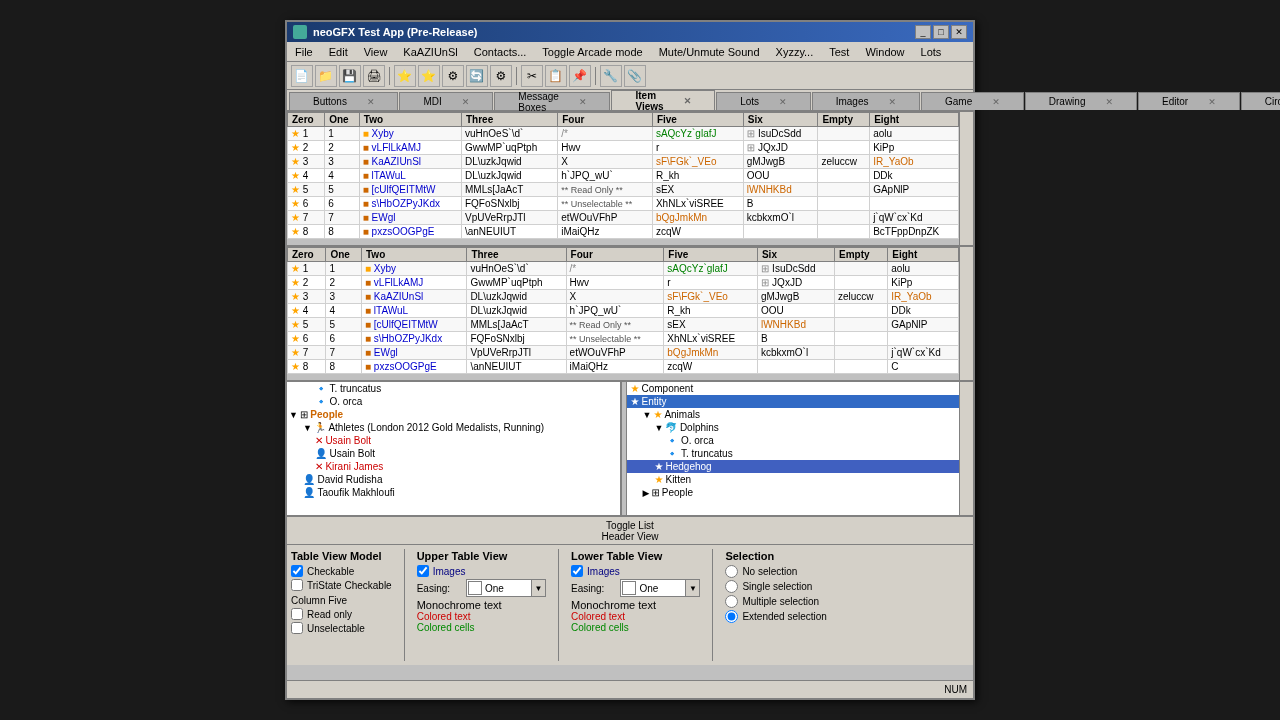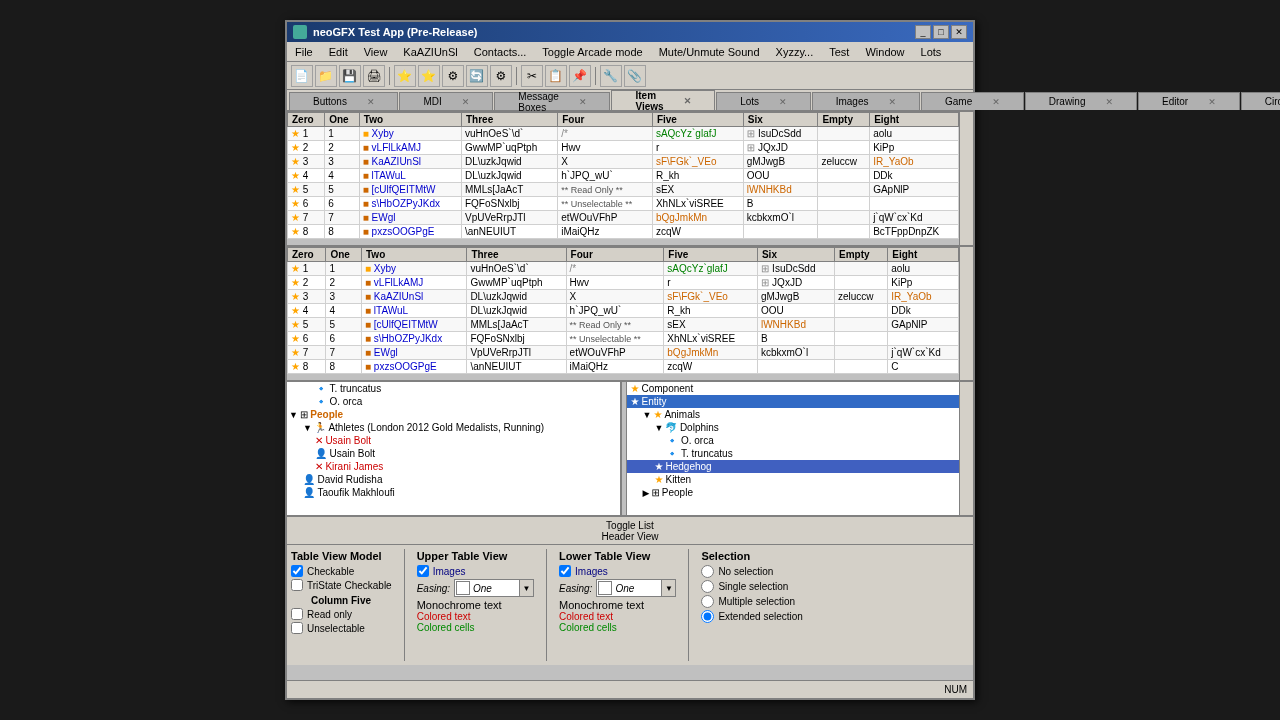--- a/index.html
+++ b/index.html
@@ -240,23 +240,22 @@
       gap: 4px;
       font-size: 10px;
     }
     .checkbox-input {
       width: 12px;
       height: 12px;
     }
     .select-row {
       display: flex;
       align-items: center;
-      gap: 4px;
-      font-size: 10px;
-      font-style: italic;
+      gap: 16px;
+      font-size: 10px;
     }
     .combo-box {
       display: flex;
       align-items: center;
       background: white;
       border: 1px solid #808080;
       height: 18px;
       min-width: 80px;
     }
     .combo-box-color {
@@ -734,21 +733,21 @@
       <div class="panel-section">
         <div class="panel-title">Table View Model</div>
         <div class="checkbox-row">
           <input type="checkbox" class="checkbox-input" checked="" style="">
           <span>Checkable</span>
         </div>
         <div class="checkbox-row">
           <input type="checkbox" class="checkbox-input" style="">
           <span>TriState Checkable</span>
         </div>
-        <div style="font-size:10px; font-weight:bold; margin-top:2px;margin-left:20px;">Column Five</div>
+        <div style="font-size:10px; font-weight:normal; margin-top:2px;">Column Five</div>
         <div class="checkbox-row">
           <input type="checkbox" class="checkbox-input" style="">
           <span>Read only</span>
         </div>
         <div class="checkbox-row">
           <input type="checkbox" class="checkbox-input" style="">
           <span>Unselectable</span>
         </div>
       </div>
 

